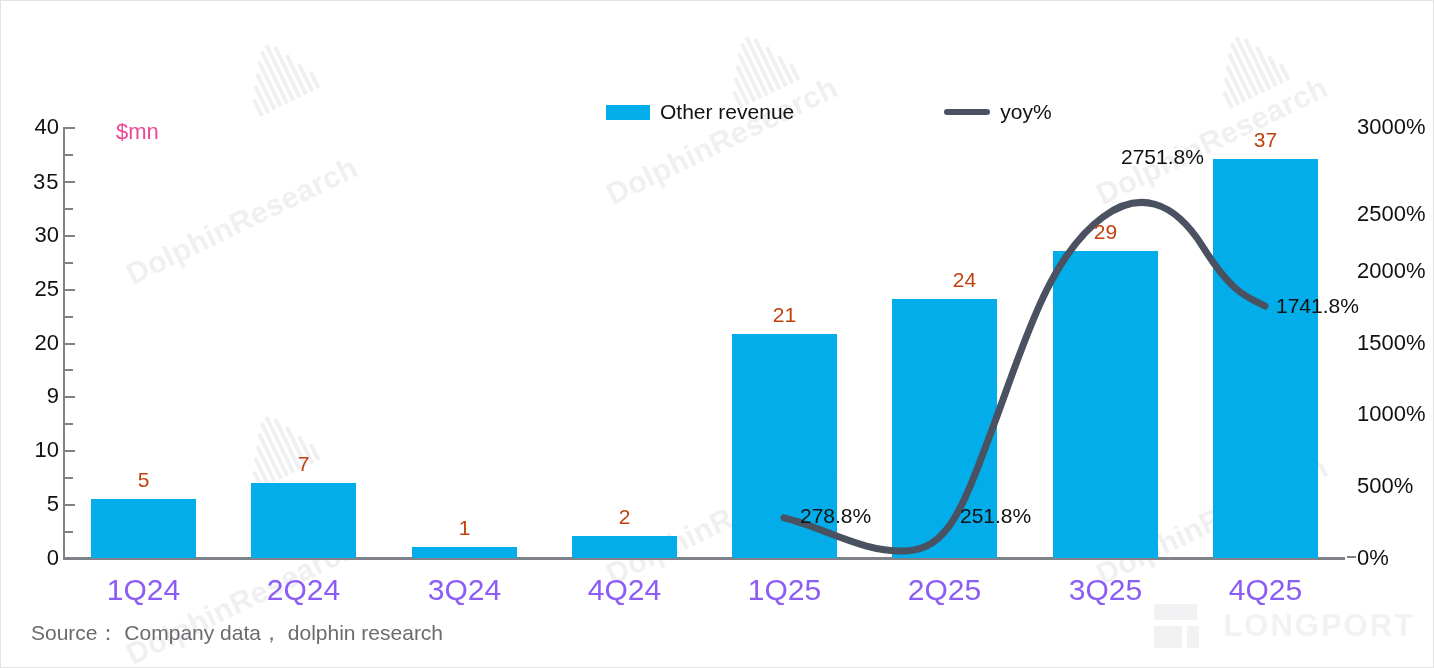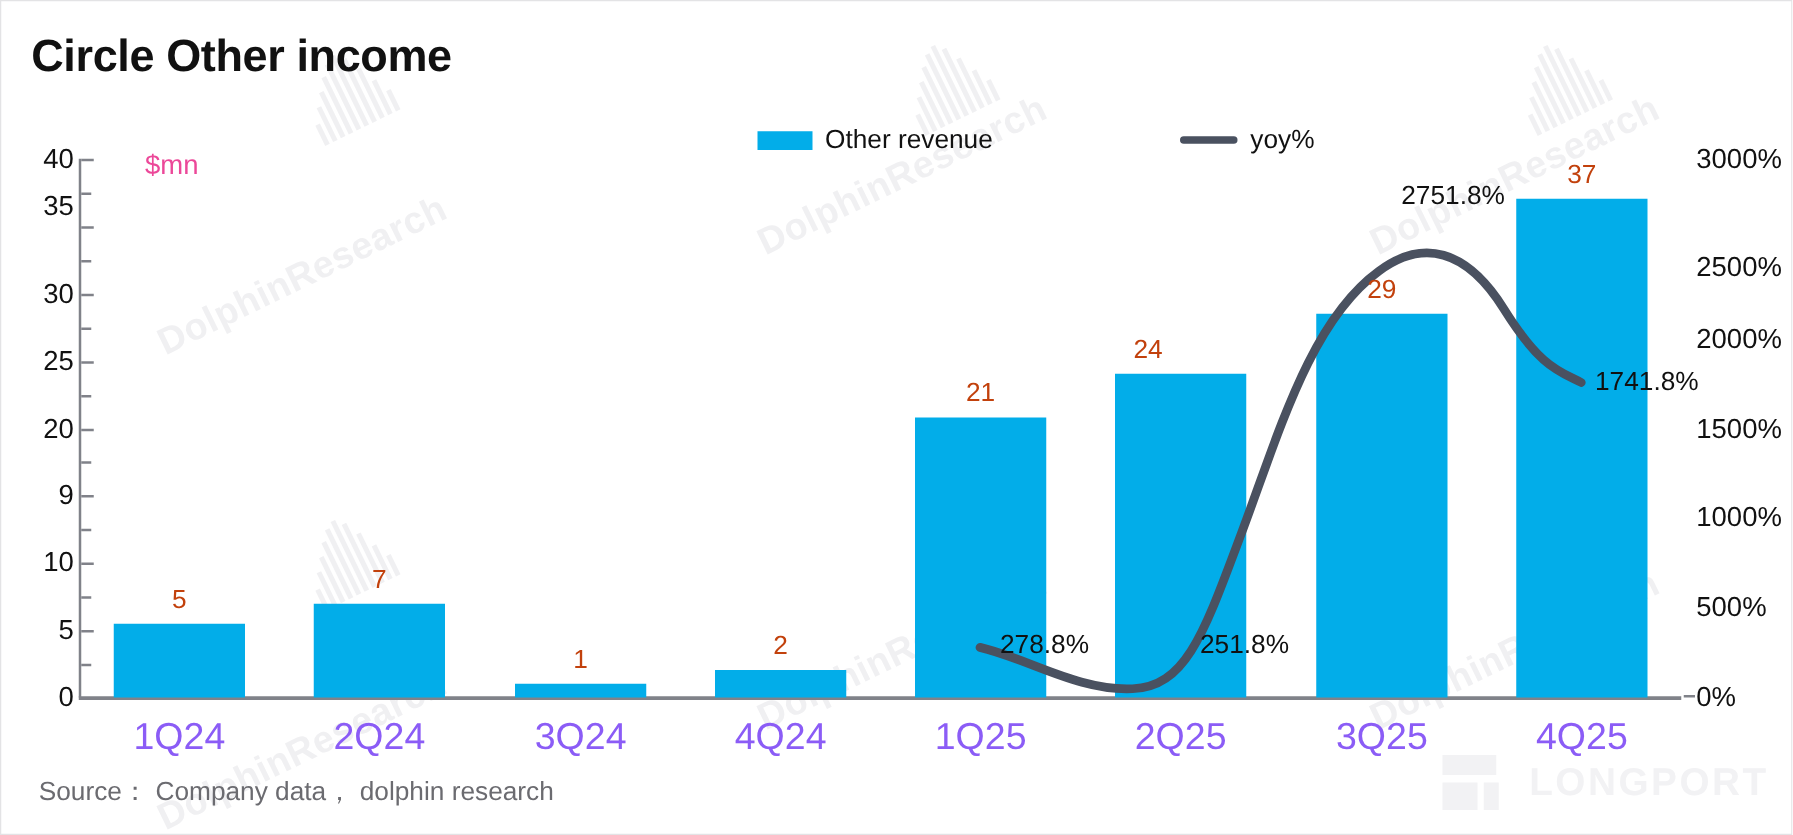--- a/index.html
+++ b/index.html
@@ -332,37 +332,36 @@
         <i style="height:50px"></i>
         <i style="height:58px"></i>
         <i style="height:62px"></i>
         <i style="height:56px"></i>
         <i style="height:44px"></i>
         <i style="height:30px"></i>
         <i style="height:18px"></i>
     </div>
   </div>
 
-  <div class="title">Circle Other income</div>
 
   <div class="legend">
     <div class="legend-item">
       <span class="legend-swatch-bar"></span>
       <span class="legend-label">Other revenue</span>
     </div>
     <div class="legend-item">
       <span class="legend-swatch-line"></span>
       <span class="legend-label">yoy%</span>
     </div>
   </div>
 
   <div class="unit-label">$mn</div>
 
   <div class="ylab" style="top:126px;">40</div>
-  <div class="ylab" style="top:164px;">35</div>
+  <div class="ylab" style="top:182px;font-family:Liberation Mono, monospace;">35</div>
   <div class="ylab" style="top:233.8px;">30</div>
   <div class="ylab" style="top:287.6px;">25</div>
   <div class="ylab" style="top:341.5px;">20</div>
   <div class="ylab" style="top:395.4px;">9</div>
   <div class="ylab" style="top:449.2px;">10</div>
   <div class="ylab" style="top:503.1px;">5</div>
   <div class="ylab" style="top:557px;">0</div>
 
   <div class="ylab-r" style="top:126px;">3000%</div>
   <div class="ylab-r" style="top:213px;">2500%</div>
@@ -402,21 +401,21 @@
     <div class="bar" style="left:669px; width:105px; height:223.9px;"></div>
     <div class="bar" style="left:829px; width:105px; height:258.6px;"></div>
     <div class="bar" style="left:990px; width:105px; height:307.1px;"></div>
     <div class="bar" style="left:1150px; width:105px; height:398.7px;"></div>
 
     <div class="bar-value" style="left:28px;  width:105px; top:340.7px;">5</div>
     <div class="bar-value" style="left:188px; width:105px; top:324.6px;">7</div>
     <div class="bar-value" style="left:349px; width:105px; top:389.2px;">1</div>
     <div class="bar-value" style="left:509px; width:105px; top:378.4px;">2</div>
     <div class="bar-value" style="left:669px; width:105px; top:176.1px;">21</div>
-    <div class="bar-value" style="left:803px; width:105px; top:141.4px;">24</div>
+    <div class="bar-value" style="left:849px; width:105px; top:141.4px;">24</div>
     <div class="bar-value" style="left:990px; width:105px; top:92.9px;">29</div>
     <div class="bar-value" style="left:1150px; width:105px; top:1.3px;">37</div>
 
     <svg class="line-svg" viewBox="0 0 1282 431" preserveAspectRatio="none">
       <path d="M 721,390.9 C 774,403.5 828,432 881,415.8 C 934,399 988,238 1042,175.7 C 1072,141 1110,143 1138,181 C 1168,222 1180,279 1202,180.7" fill="none" stroke="#4a5160" stroke-width="7" stroke-linecap="round" stroke-linejoin="round" transform="translate(0,0)" style="display:none"></path>
       <path d="M 721,390.9
                C 760,400 800,426 843,424
                C 886,422 900,380 930,300
                C 960,220 985,130 1040,90
                C 1075,64 1110,72 1140,120

